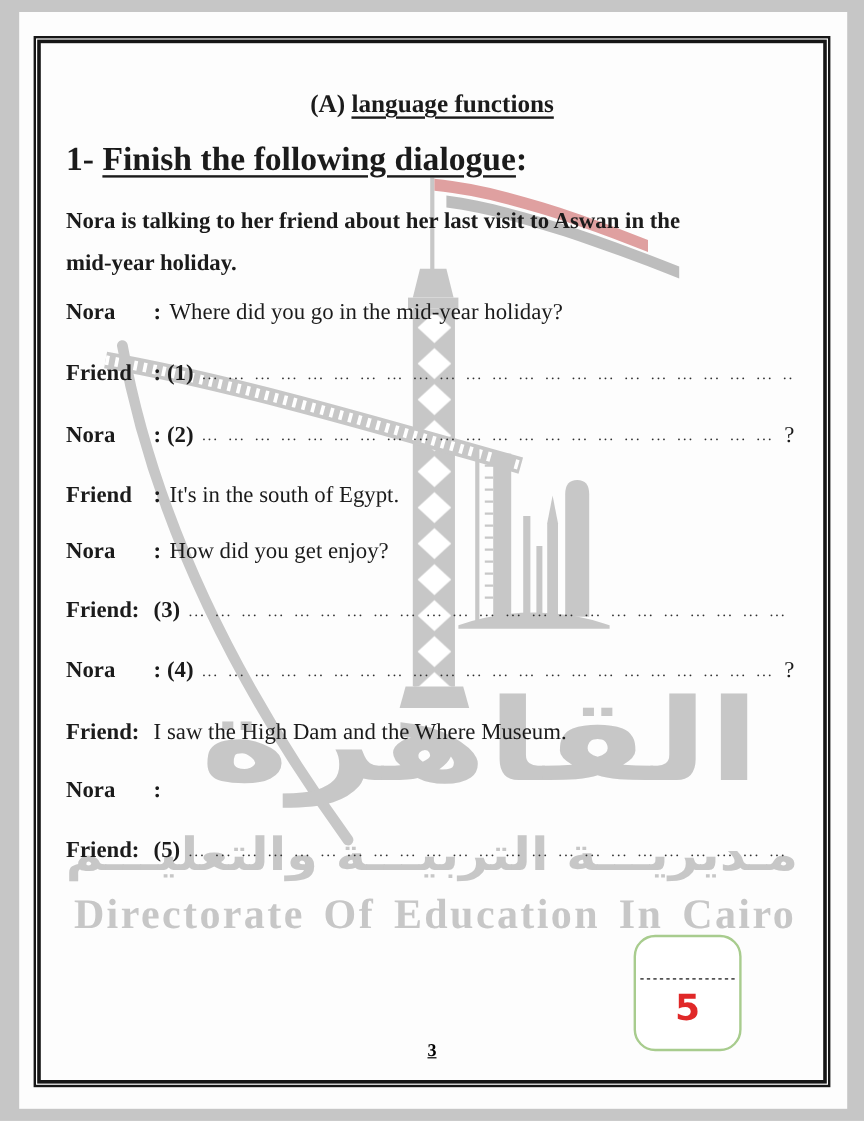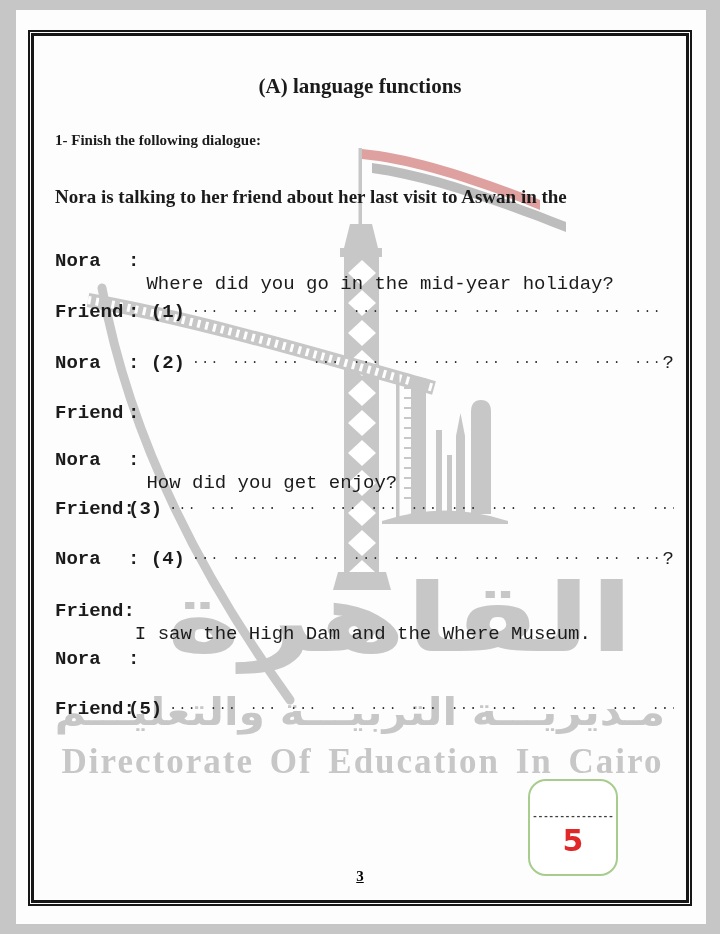--- a/index.html
+++ b/index.html
@@ -23,28 +23,28 @@
     font:bold 38px "DejaVu Sans",sans-serif;color:var(--watermark,#c7c7c7);
     direction:rtl;white-space:nowrap;z-index:1;transform:scaleX(1.12);transform-origin:center;}
   .wm-en{position:absolute;left:5px;right:0;top:742px;text-align:center;
     font:bold 35px "Liberation Serif",serif;letter-spacing:2px;word-spacing:5px;
     color:var(--watermark,#c7c7c7);white-space:nowrap;z-index:1;}
 
   
   .content{position:absolute;inset:0;z-index:2;color:var(--text,#1b1b1b);}
   .doc-title{position:absolute;left:0;right:0;top:74px;text-align:center;
     font-size:21px;font-weight:bold;}
-  .u{text-decoration-thickness:2px;text-underline-offset:4px;}
-  .exercise-heading{position:absolute;left:55px;top:132px;font-size:15px;font-weight:bold;}
-  .intro{position:absolute;left:55px;top:167px;font-size:19px;font-weight:bold;line-height:35px;margin-top:12px;}
-  .dlg-row{position:absolute;left:55px;right:46px;display:flex;align-items:flex-start;
-    font-size:19px;white-space:nowrap;font-family:Liberation Mono, monospace;}
+  .u{text-decoration:underline;text-decoration-thickness:2px;text-underline-offset:4px;}
+  .exercise-heading{position:absolute;left:55px;top:118px;font-size:28px;font-weight:bold;}
+  .intro{position:absolute;left:55px;top:167px;font-size:19px;font-weight:bold;line-height:35px;}
+  .dlg-row{position:absolute;left:55px;right:58px;display:flex;align-items:center;
+    font-size:19px;white-space:nowrap;}
   .speaker{font-weight:bold;min-width:73px;}
   .mid{font-weight:bold;margin-right:7px;}
-  .body-text{font-weight:normal;margin-top:23px;}
+  .body-text{font-weight:normal;}
   .dots{flex:1 1 auto;overflow:hidden;font-size:13px;letter-spacing:1.5px;
     word-spacing:3px;color:#2e2e2e;}
   .suffix{margin-left:2px;font-weight:normal;}
 
   .score-box{position:absolute;left:528px;top:779px;width:90px;height:97px;box-sizing:border-box;
     border:2px solid var(--box-border,#a8cc8e);border-radius:18px;background:#fff;z-index:2;
     display:flex;flex-direction:column;align-items:center;justify-content:center;}
   .score-dashes{font:bold 9px "DejaVu Sans Mono",monospace;color:#3d3d3d;
     letter-spacing:0;margin-top:14px;}
   .score-value{color:var(--score-red,#e02828);font:bold 30px "DejaVu Sans",sans-serif;
@@ -114,20 +114,21 @@
     <div class="doc-title">
       <span>(A) </span><span class="u">language functions</span>
     </div>
 
     <div class="exercise-heading">
       <span>1- </span><span class="u">Finish the following dialogue</span><span>:</span>
     </div>
 
     <div class="intro">
       <div>Nora is talking to her friend about her last visit to Aswan in the</div>
+      <div>mid-year holiday.</div>
     </div>
 
     <div>
         <div class="dlg-row" style="top: 250px;">
           <span class="speaker">Nora</span>
           <span class="mid">:</span>
           <span class="body-text">Where did you go in the mid-year holiday?</span>
         </div>
         <div class="dlg-row" style="top: 301px;">
           <span class="speaker">Friend</span>
@@ -136,20 +137,21 @@
         </div>
         <div class="dlg-row" style="top: 352px;">
           <span class="speaker">Nora</span>
           <span class="mid">: (2)</span>
           <span class="dots">... ... ... ... ... ... ... ... ... ... ... ... ... ... ... ... ... ... ... ... ... ... ... ... ... ... ... ... ... ... ... ... ... ...</span>
           <span class="suffix">?</span>
         </div>
         <div class="dlg-row" style="top: 402px;">
           <span class="speaker">Friend</span>
           <span class="mid">:</span>
+          <span class="body-text">It's in the south of Egypt.</span>
         </div>
         <div class="dlg-row" style="top: 449px;">
           <span class="speaker">Nora</span>
           <span class="mid">:</span>
           <span class="body-text">How did you get enjoy?</span>
         </div>
         <div class="dlg-row" style="top: 498px;">
           <span class="speaker">Friend:</span>
           <span class="mid">(3)</span>
           <span class="dots">... ... ... ... ... ... ... ... ... ... ... ... ... ... ... ... ... ... ... ... ... ... ... ... ... ... ... ... ... ... ... ... ... ...</span>

